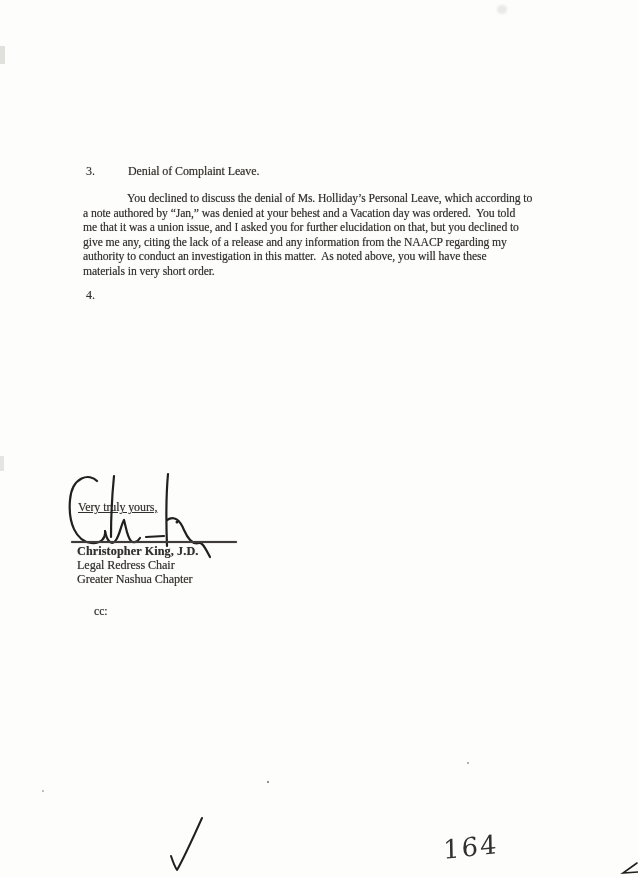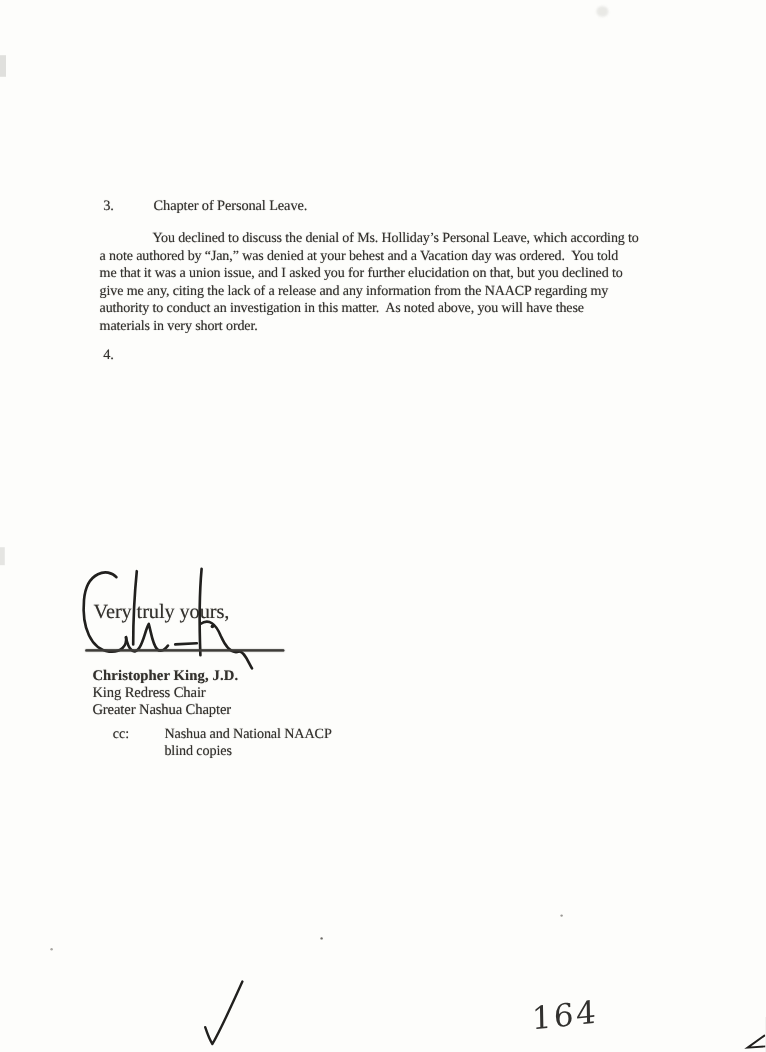--- a/index.html
+++ b/index.html
@@ -32,41 +32,42 @@
     width: 520px;
     font-size: 11.7px;
     line-height: 14.5px;
     white-space: pre-wrap;
     text-indent: 44px;
   }
   .valediction {
     position: absolute;
     left: 78px;
     top: 500px;
-    font-size: 17px;
+    font-size: 12px;
     white-space: nowrap;
+    text-decoration: underline;
   }
   .sig-line {
     position: absolute;
     left: 71px;
     top: 541px;
     width: 166px;
     height: 2.4px;
     background: #3e3c39;
     border-radius: 1px;
     box-shadow: 0 0 1px rgba(62,60,57,0.8);
   }
   .signer-block {
     position: absolute;
     left: 77px;
     top: 545px;
     font-size: 12.2px;
     line-height: 13.8px;
   }
-  .signer-block .name { font-weight: bold; letter-spacing: 0.1px; margin-top: 12px; }
+  .signer-block .name { font-weight: bold; letter-spacing: 0.1px; }
   .cc-block {
     position: absolute;
     left: 94px;
     top: 604px;
     display: flex;
     font-size: 11.8px;
     line-height: 14px;
   }
   .cc-block .cc-label { width: 43px; flex: 0 0 43px; }
   .cc-block .cc-recipients { white-space: pre-wrap; }
@@ -97,21 +98,21 @@
 
   <div class="scan-artifact smudge-left-1"></div>
   <div class="scan-artifact smudge-left-2"></div>
   <div class="scan-artifact smudge-top-right"></div>
   <div class="scan-artifact speck-1"></div>
   <div class="scan-artifact speck-2"></div>
   <div class="scan-artifact speck-3"></div>
 
   <div class="section-heading typed" style="top:164px;">
     <span class="num">3.</span>
-    <span class="title">Chapter of Personal Leave.</span>
+    <span class="title">Denial of Complaint Leave.</span>
   </div>
   <div class="para typed" style="top:192px;">You declined to discuss the denial of Ms. Holliday’s Personal Leave, which according to
 a note authored by “Jan,” was denied at your behest and a Vacation day was ordered.  You told
 me that it was a union issue, and I asked you for further elucidation on that, but you declined to
 give me any, citing the lack of a release and any information from the NAACP regarding my
 authority to conduct an investigation in this matter.  As noted above, you will have these
 materials in very short order.</div>
 
   <div class="section-heading typed" style="top:288px;">
     <span class="num">4.</span>
@@ -128,28 +129,26 @@
       <path d="M 108,6 C 106,28 106,52 107,78"></path>
       <path d="M 107,52 C 114,47 120,52 124,62 C 128,71 133,77 139,75 C 143,74 146,82 150,89"></path>
       <circle cx="117" cy="54" r="1.5" fill="#21201e" stroke="none"></circle>
     </g>
   </svg>
 
   <div class="sig-line"></div>
 
   <div class="signer-block typed">
     <div class="name">Christopher King, J.D.</div>
-    <div>King Redress Chair</div>
+    <div>Legal Redress Chair</div>
     <div>Greater Nashua Chapter</div>
   </div>
 
   <div class="cc-block typed">
     <span class="cc-label">cc:</span>
-    <span class="cc-recipients">Nashua and National NAACP
-blind copies</span>
   </div>
 
   <svg class="hand-svg" style="left:165px; top:812px;" width="45" height="62" viewBox="0 0 45 62">
     <path d="M 6,44 C 8,50 10,55 12,58 C 19,46 28,26 37,6" fill="none" stroke="#21201e" stroke-width="2" stroke-linecap="round" stroke-linejoin="round"></path>
   </svg>
 
   <div class="page-number-hand">164</div>
 
   <svg class="hand-svg" style="left:620px; top:860px;" width="18" height="17" viewBox="0 0 18 17">
     <path d="M 17,3 L 3,13 L 18,12" fill="none" stroke="#21201e" stroke-width="1.6" stroke-linecap="round"></path>

